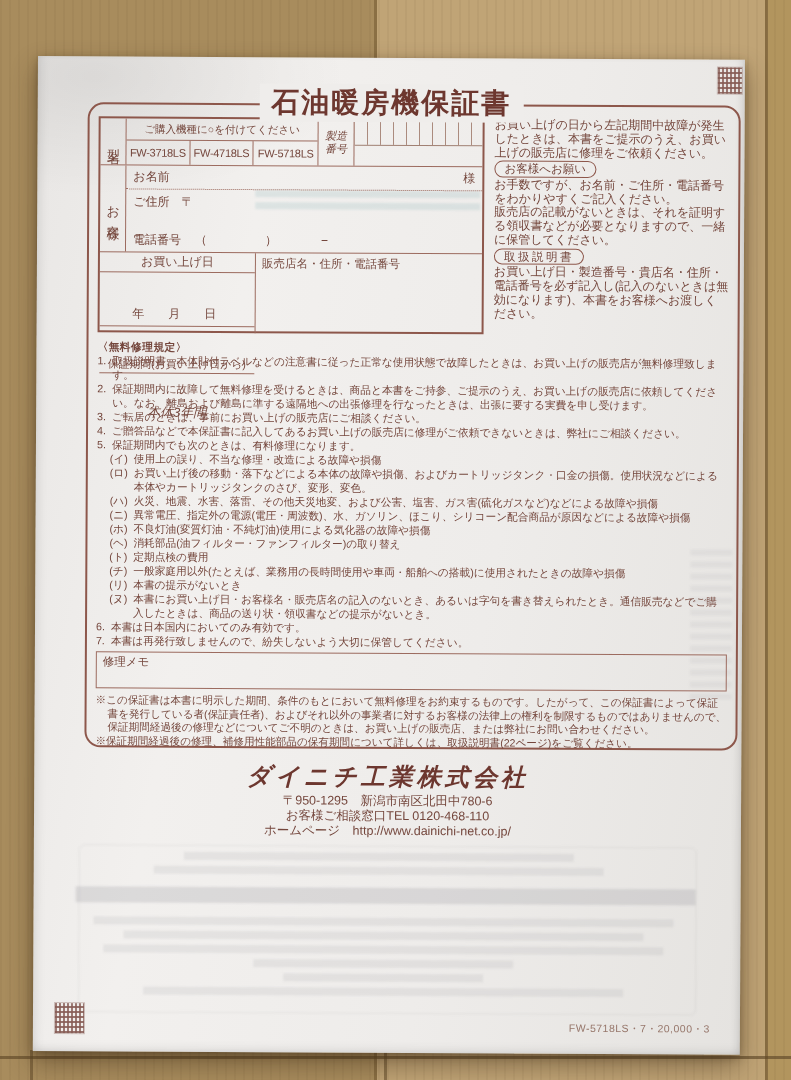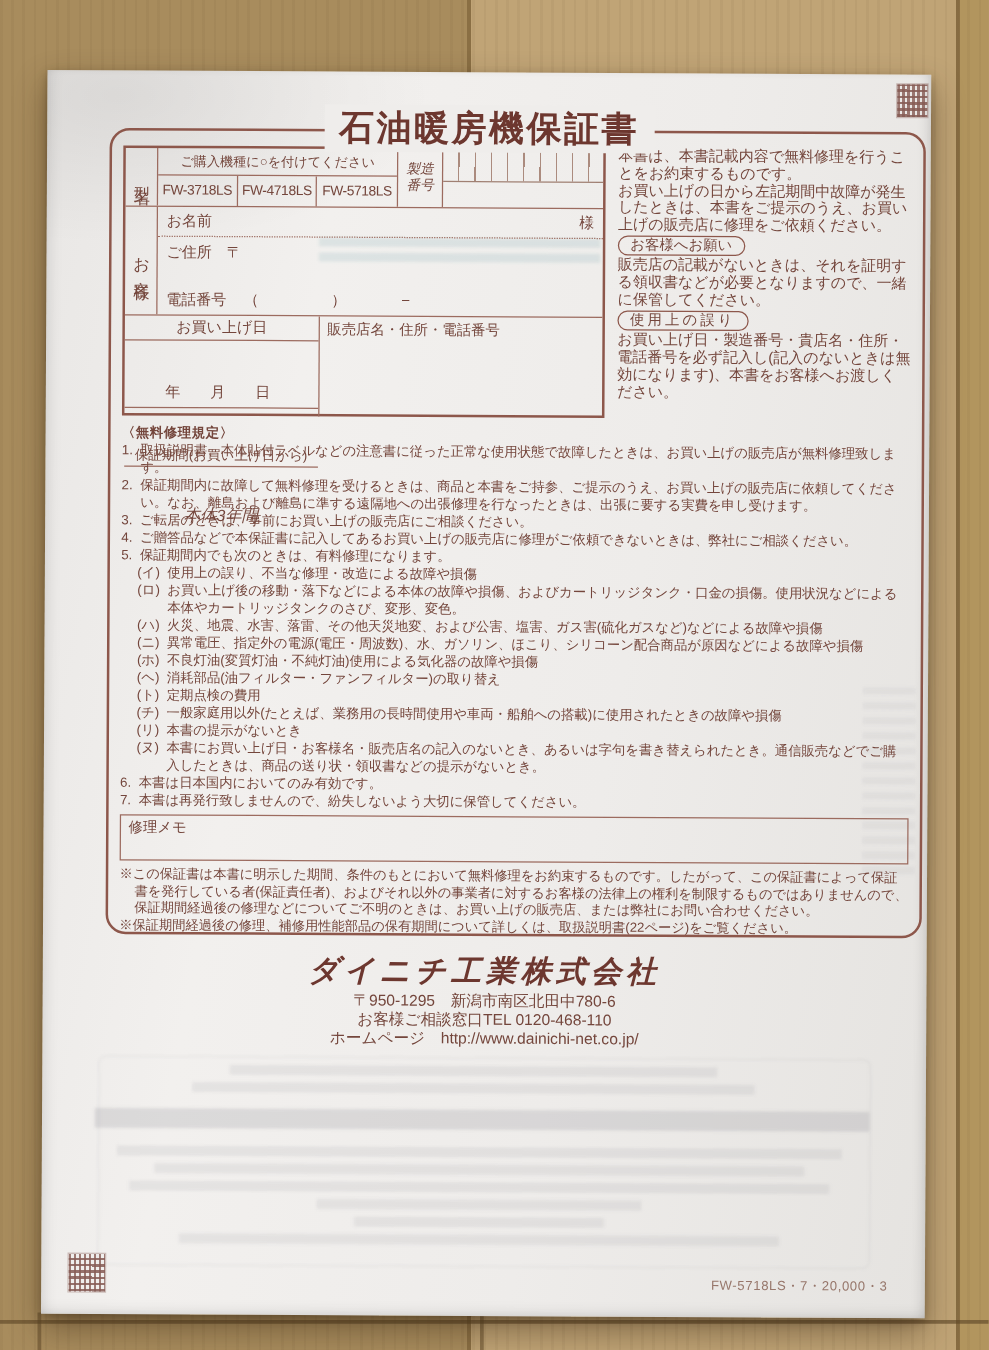--- a/index.html
+++ b/index.html
@@ -188,25 +188,25 @@
             <div class="c2 bB">年　月　日</div>
             <div class="c3 bB">保証期間(お買い上げ日から)</div>
             <div class="c4">本体3年間</div>
           </div>
           <div class="store-cell">販売店名・住所・電話番号</div>
         </div>
 
       </div>
 
       <div class="info-col">
-        <p class="ip">本書は、本書記載内容で無料修理を行うことをお約束するものです。</p>
         <p class="ip">お買い上げの日から左記期間中故障が発生したときは、本書をご提示のうえ、お買い上げの販売店に修理をご依頼ください。</p>
         <div class="badge">お客様へお願い</div>
+        <p class="ip">お手数ですが、お名前・ご住所・電話番号をわかりやすくご記入ください。</p>
         <p class="ip">販売店の記載がないときは、それを証明する領収書などが必要となりますので、一緒に保管してください。</p>
-        <div class="badge badge2">使用上の誤り</div>
+        <div class="badge badge2">取扱説明書</div>
         <p class="ip">お買い上げ日・製造番号・貴店名・住所・電話番号を必ず記入し(記入のないときは無効になります)、本書をお客様へお渡しください。</p>
       </div>
     </div>
 
     <div class="rules">
       <div class="rules-heading">〈無料修理規定〉</div>
 
       <div class="rule">
           <span class="rn">1.</span>
           <span class="rt">取扱説明書、本体貼付ラベルなどの注意書に従った正常な使用状態で故障したときは、お買い上げの販売店が無料修理致します。</span>

